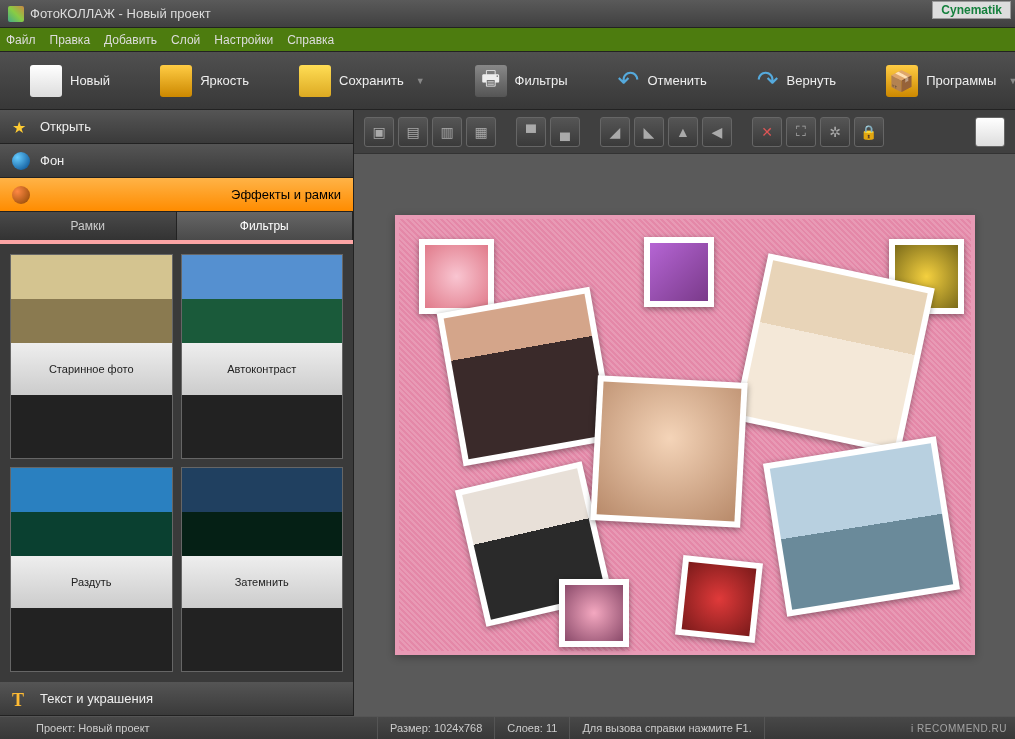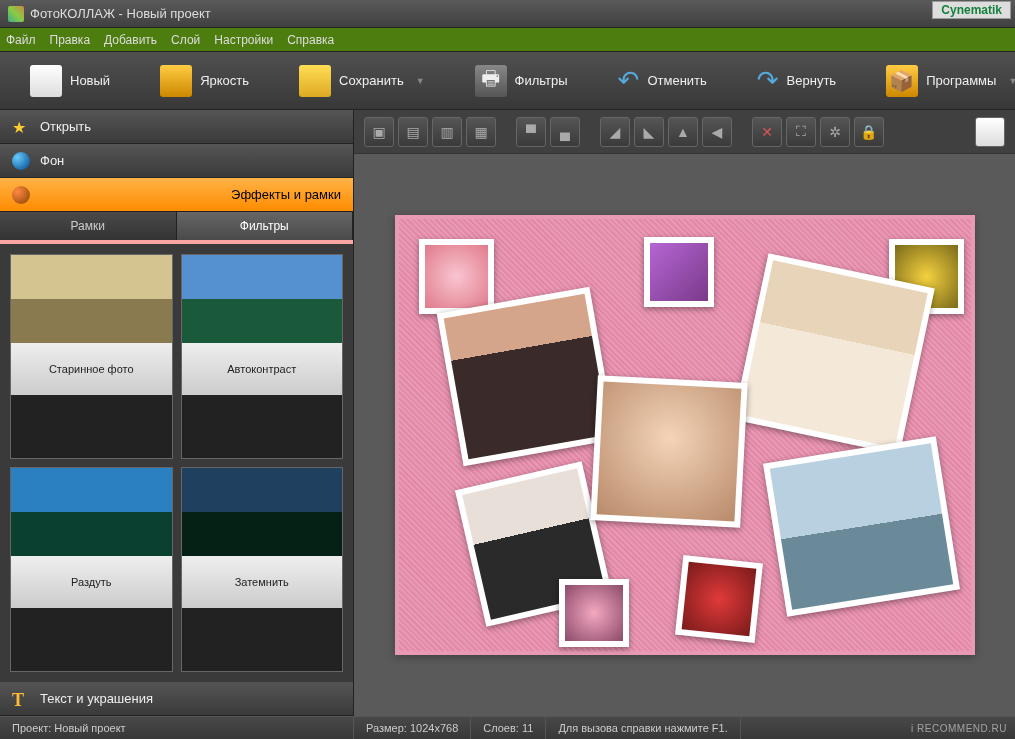--- a/index.html
+++ b/index.html
@@ -67,21 +67,21 @@
 .p4 { left: 50px; top: 80px; width: 155px; height: 155px; transform: rotate(-10deg); } .p4 .photo-inner { background: linear-gradient(to bottom, #d4a58a 30%, #3a2a2a 30%); }
 .p5 { left: 350px; top: 50px; width: 170px; height: 170px; transform: rotate(12deg); } .p5 .photo-inner { background: linear-gradient(to bottom, #e8d4b8 40%, #f4e8d8 40%); }
 .p6 { left: 195px; top: 160px; width: 150px; height: 145px; transform: rotate(3deg); } .p6 .photo-inner { background: radial-gradient(circle at 50% 40%, #f4d4b8, #b88a6a); }
 .p7 { left: 70px; top: 255px; width: 130px; height: 140px; transform: rotate(-13deg); } .p7 .photo-inner { background: linear-gradient(to bottom, #e8e0d8 40%, #2a2a2a 40%); }
 .p8 { left: 375px; top: 230px; width: 175px; height: 155px; transform: rotate(-9deg); } .p8 .photo-inner { background: linear-gradient(to bottom, #b8d0e0 50%, #6a8a9a 50%); }
 .p9 { left: 160px; top: 360px; width: 70px; height: 68px; } .p9 .photo-inner { background: radial-gradient(circle, #f4a8c0, #8a4a6a); }
 .p10 { left: 280px; top: 340px; width: 80px; height: 80px; transform: rotate(6deg); } .p10 .photo-inner { background: radial-gradient(circle, #e03a3a, #7a1a1a); }
 
 .statusbar { height: 23px; background: linear-gradient(to bottom, #484848, #383838); display: flex; align-items: center; color: #ccc; font-size: 11px; border-top: 1px solid #555; }
 .status-cell { padding: 0 12px; border-right: 1px solid #555; height: 100%; display: flex; align-items: center; }
-.status-cell:first-child { width: 354px; }
+.status-cell:first-child { width: 354px; margin-left: 24px; }
 .recommend { margin-left: auto; padding: 0 8px; font-size: 10px; letter-spacing: 0.5px; opacity: 0.7; }
 
 ::-webkit-scrollbar { width: 14px; }
 ::-webkit-scrollbar-track { background: #2a2a2a; }
 ::-webkit-scrollbar-thumb { background: #666; border: 2px solid #2a2a2a; border-radius: 3px; }
 </style>
 </head>
 <body>
 
 <div class="titlebar">

